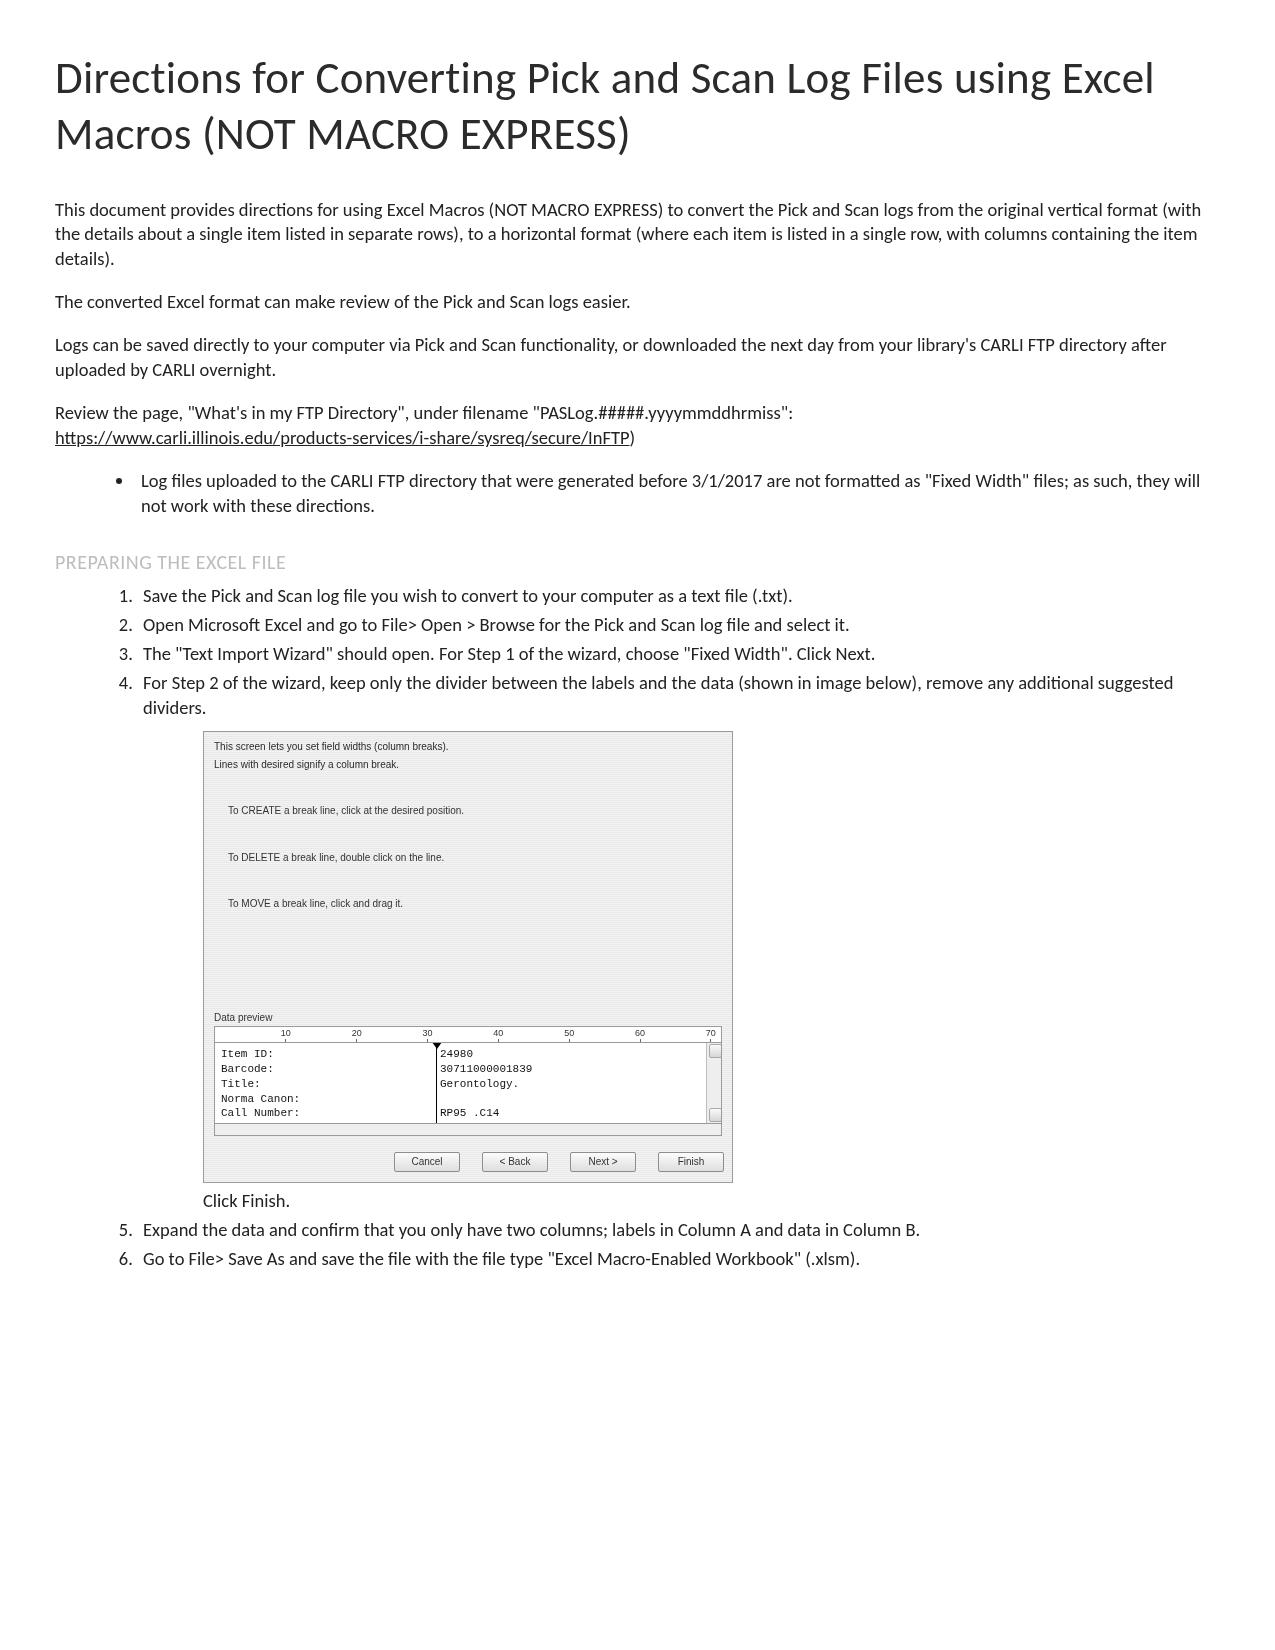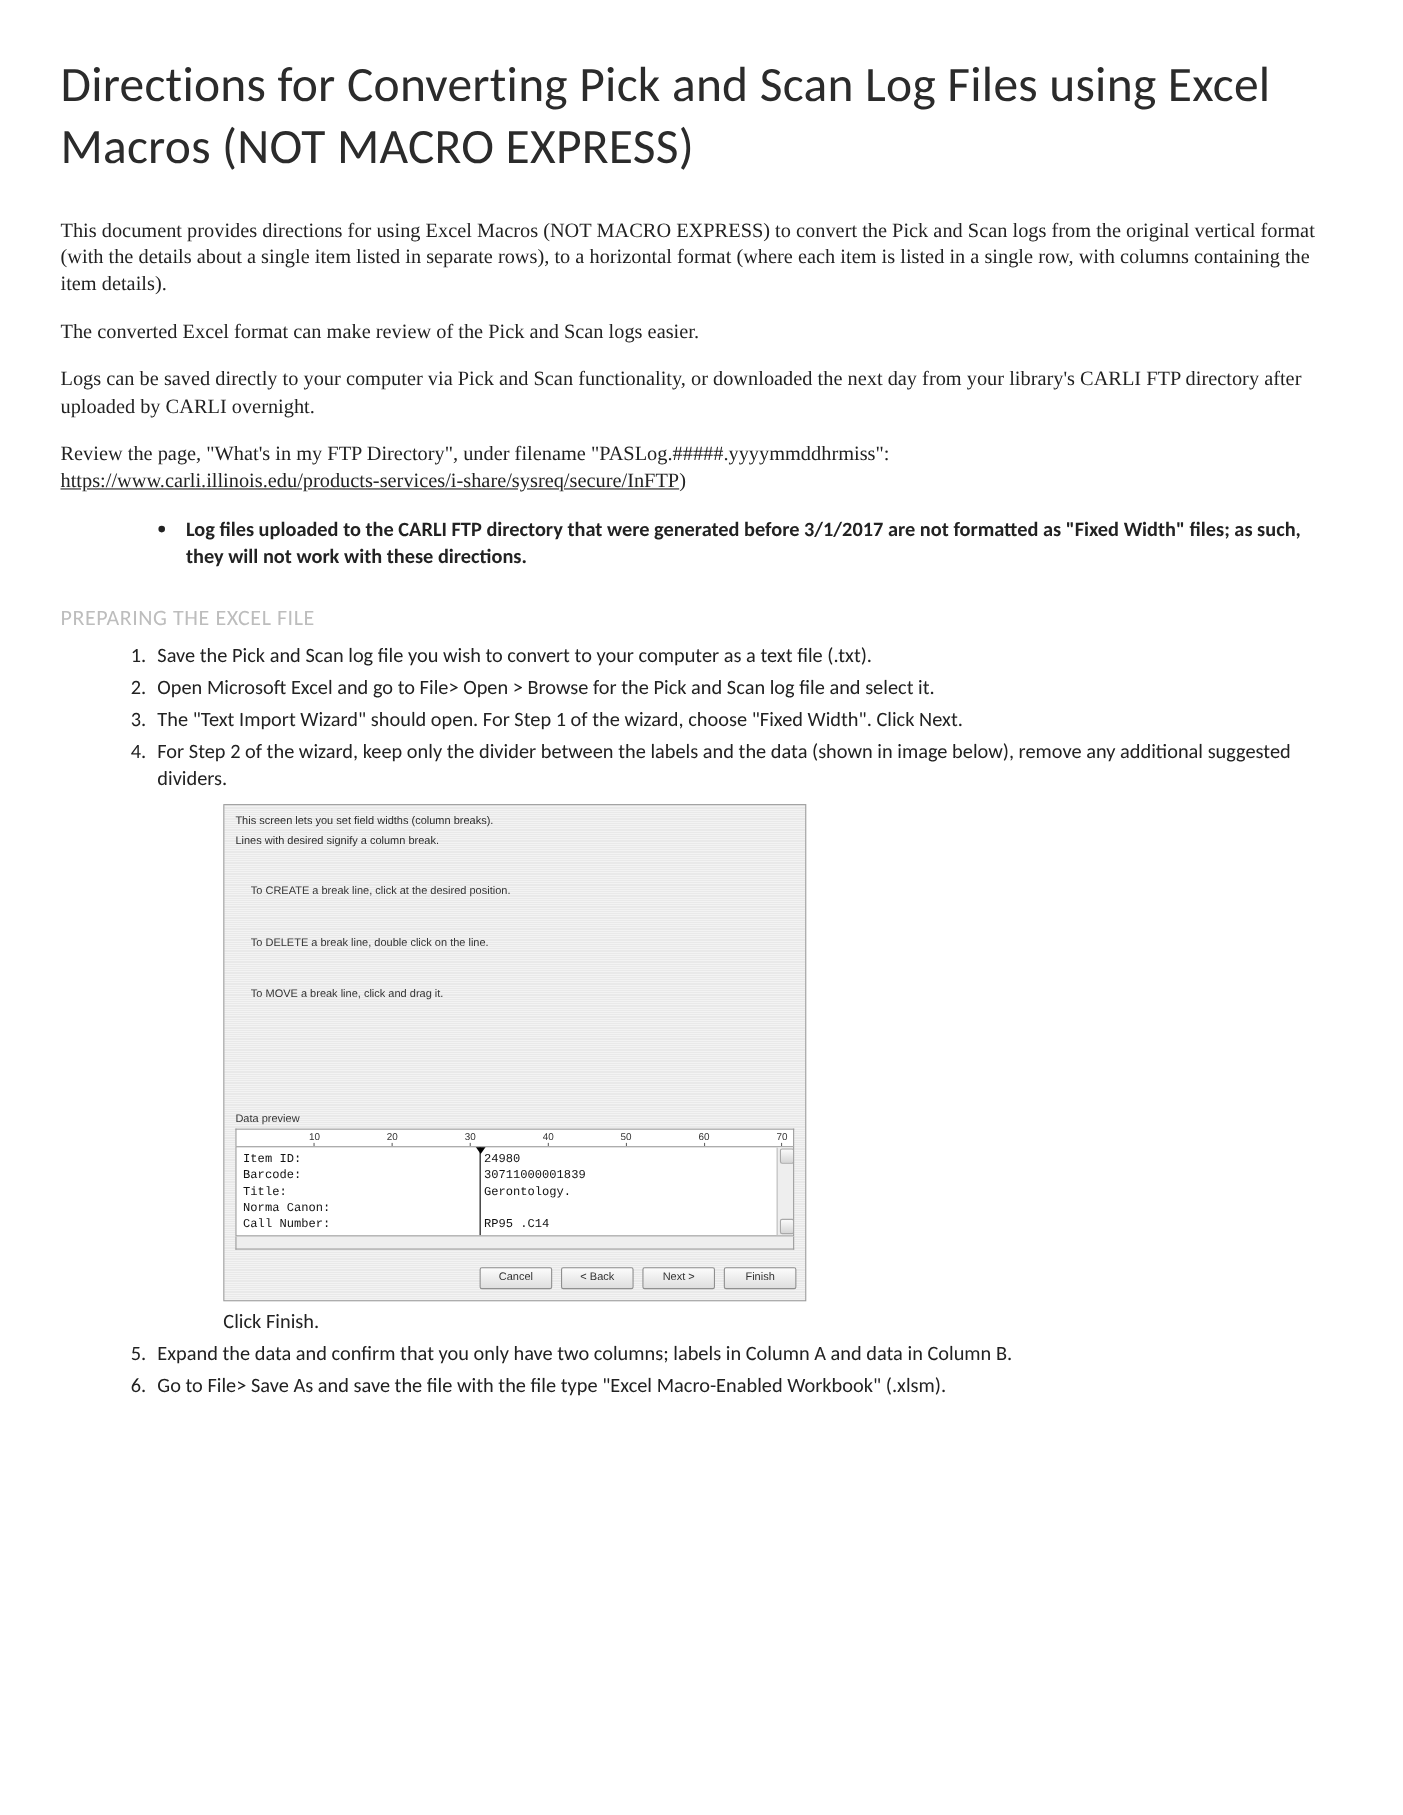--- a/index.html
+++ b/index.html
@@ -14,39 +14,38 @@
     line-height: 1.35;
   }
   h1 {
     font-weight: 300;
     font-size: 45px;
     color: #2b2b2b;
     line-height: 1.25;
     margin-bottom: 35px;
     letter-spacing: 0.2px;
   }
-  p { margin-bottom: 18px; font-family: Liberation Serif, serif; }
+  p { margin-bottom: 18px; }
   .link {
     text-decoration: underline;
     cursor: pointer;
     color: #222;
   }
   .section-title {
     font-size: 20px;
     color: #bdbdbd;
     letter-spacing: 0.5px;
     margin-top: 30px;
     margin-bottom: 8px;
     font-weight: 400;
   }
   ul.bullets {
     list-style: disc;
-    margin-left: 108px;
+    margin-left: 80px;
     margin-bottom: 18px;
-    font-weight: bold;
   }
   ul.bullets li { margin-bottom: 4px; padding-left: 6px; }
   ol.steps {
     list-style: decimal;
     margin-left: 82px;
   }
   ol.steps li { margin-bottom: 4px; padding-left: 6px; }
   .wizard-wrap { margin: 10px 0 6px 60px; }
   .wizard {
     width: 530px;
@@ -121,21 +120,21 @@
   .preview-box .vscroll::after{
     content:""; position:absolute; left:2px; width:11px; height:12px;
     background:linear-gradient(#fafafa,#d6d6d6); border:1px solid #a9a9a9; border-radius:2px;
   }
   .preview-box .vscroll::before{ top:1px; }
   .preview-box .vscroll::after{ bottom:1px; }
   .hscroll{
     height:12px; background:#eee; border:1px solid #9a9a9a; border-top:none;
   }
   .wiz-buttons{
-    display:flex; justify-content:flex-end; gap:8px;
+    display:flex; justify-content:flex-end; gap:22px;
     padding: 10px 8px 10px 8px;
   }
   .wiz-buttons .btn{
     width:66px; height:20px; font-size:10px;
     border:1px solid #8f8f8f; border-radius:2px;
     background: linear-gradient(#fcfcfc,#dedede);
     text-align:center; line-height:18px; color:#333;
   }
   .post-img { margin-left: 60px; margin-bottom:4px; }
 </style>

